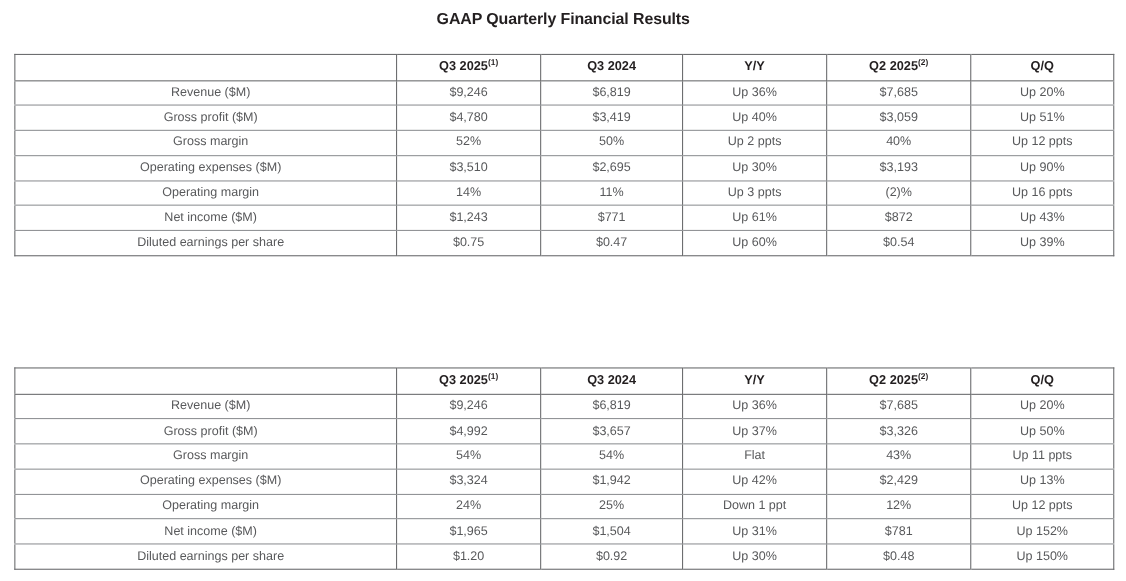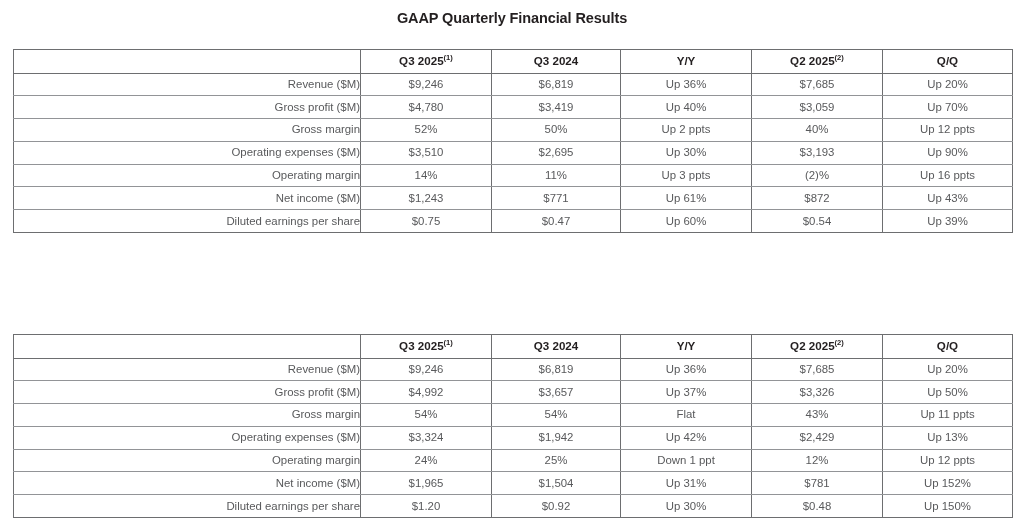--- a/index.html
+++ b/index.html
@@ -75,21 +75,21 @@
     font-size: 11.6px;
     text-align: center;
     border-bottom: 1.6px solid #6d6e70;
     height: 21.5px;
   }
   .fin-table tr.head th.lbl {
     border-bottom: 1.6px solid #6d6e70;
   }
   .fin-table td.lbl,
   .fin-table th.lbl {
-    text-align: right;
+    text-align: center;
     padding-left: 9px;
   }
   .fin-table td.val {
     text-align: center;
   }
   .fin-table th:last-child,
   .fin-table td:last-child {
     border-right: none;
   }
   .fin-table tr:last-child td {
@@ -139,21 +139,21 @@
           <td class="val">Up 36%</td>
           <td class="val">$7,685</td>
           <td class="val">Up 20%</td>
         </tr>
         <tr>
           <td class="lbl">Gross profit ($M)</td>
           <td class="val">$4,780</td>
           <td class="val">$3,419</td>
           <td class="val">Up 40%</td>
           <td class="val">$3,059</td>
-          <td class="val">Up 70%</td>
+          <td class="val">Up 51%</td>
         </tr>
         <tr>
           <td class="lbl">Gross margin</td>
           <td class="val">52%</td>
           <td class="val">50%</td>
           <td class="val">Up 2 ppts</td>
           <td class="val">40%</td>
           <td class="val">Up 12 ppts</td>
         </tr>
         <tr>

